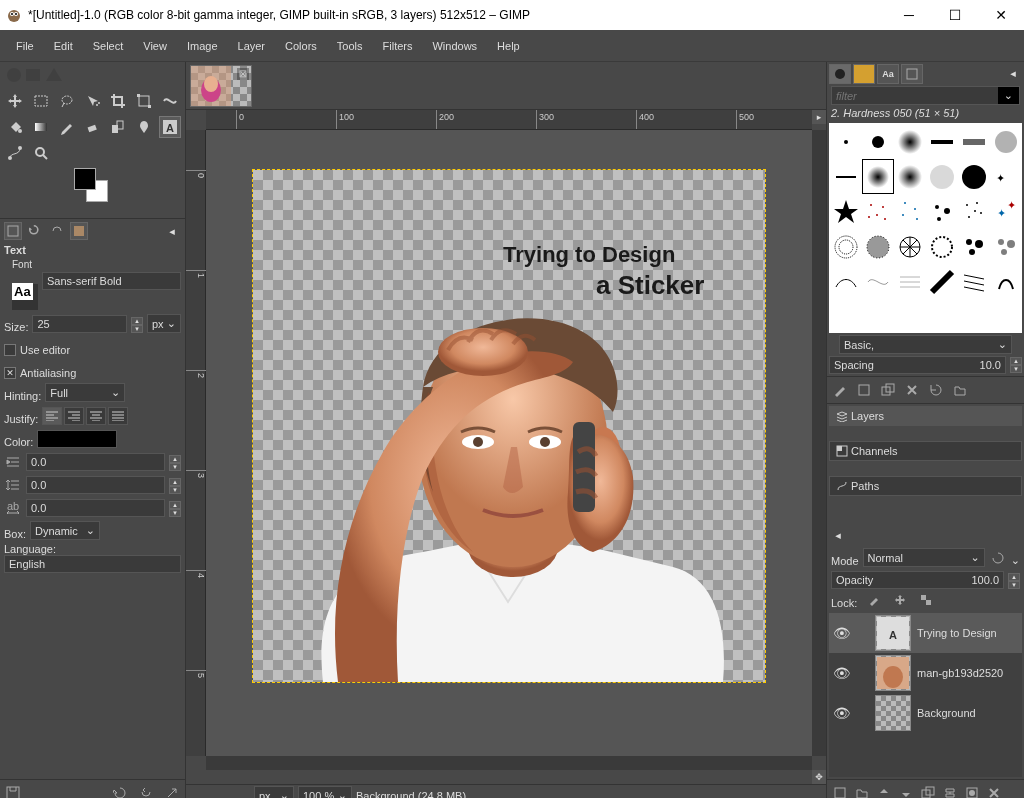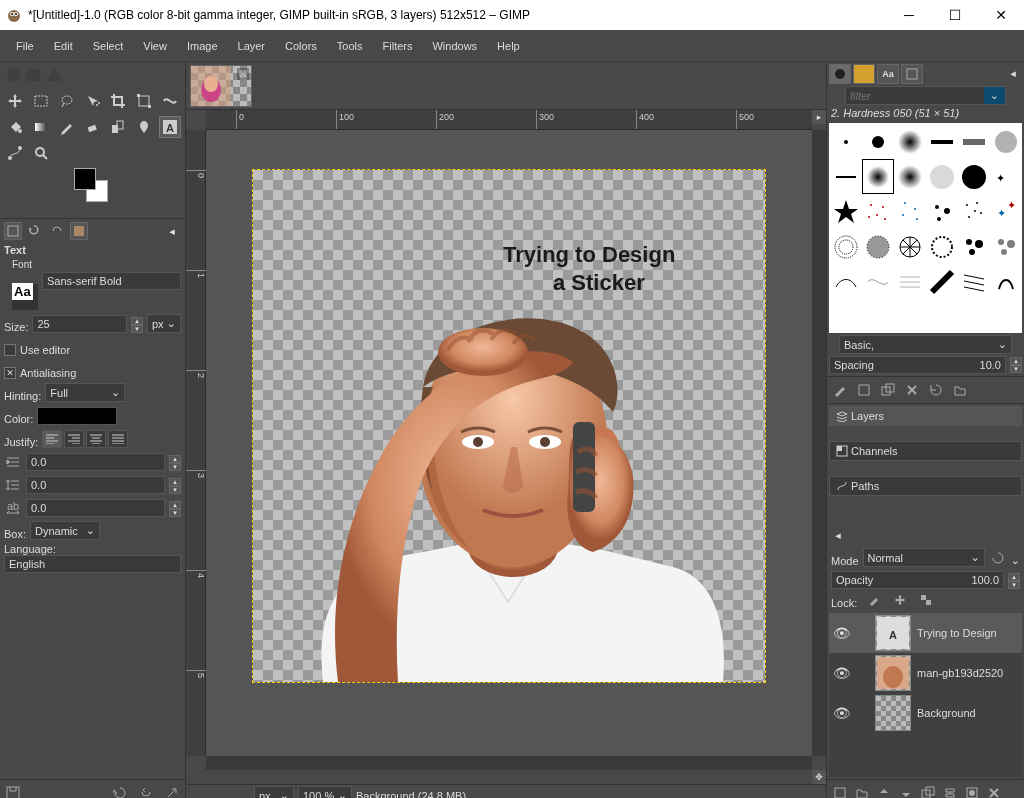--- a/index.html
+++ b/index.html
@@ -41,31 +41,31 @@
 .imgtab { width: 62px; height: 42px; border: 1px solid #666; display: flex; align-items: center; position: relative; background: repeating-conic-gradient(#888 0 25%, #bbb 0 50%) 0 0/14px 14px; }
 .imgtab .close { position: absolute; right: 2px; top: 2px; font-size: 10px; color: #ccc; background: rgba(0,0,0,0.3); width: 12px; height: 12px; text-align: center; line-height: 11px; }
 .canvas-area { flex: 1; position: relative; background: #484848; overflow: hidden; }
 .ruler-h { position: absolute; top: 0; left: 20px; right: 14px; height: 20px; background: #3f3f3f; border-bottom: 1px solid #2a2a2a; overflow: hidden; }
 .ruler-h .tick { position: absolute; top: 0; height: 20px; border-left: 1px solid #888; font-size: 9px; color: #ccc; padding-left: 2px; padding-top: 2px; }
 .ruler-v { position: absolute; top: 20px; left: 0; width: 20px; bottom: 28px; background: #3f3f3f; border-right: 1px solid #2a2a2a; }
 .ruler-v .tick { position: absolute; left: 0; width: 20px; border-top: 1px solid #888; font-size: 9px; color: #ccc; writing-mode: vertical-rl; padding-top: 2px; }
 .viewport { position: absolute; top: 20px; left: 20px; right: 14px; bottom: 28px; background: #555; display: flex; align-items: flex-start; justify-content: center; overflow: hidden; }
 .canvas { width: 512px; height: 512px; margin-top: 40px; background: repeating-conic-gradient(#9a9a9a 0 25%, #c0c0c0 0 50%) 0 0/20px 20px; position: relative; outline: 1px dashed #ffcc00; }
 .canvas .text1 { position: absolute; top: 72px; left: 250px; font-weight: bold; font-size: 22px; color: #1a1a1a; white-space: nowrap; }
-.canvas .text2 { position: absolute; top: 100px; left: 300px; font-weight: bold; font-size: 22px; color: #1a1a1a; }
+.canvas .text2 { position: absolute; top: 100px; left: 300px; font-weight: bold; font-size: 26px; color: #1a1a1a; padding-left: 43px; }
 .man { position: absolute; bottom: 0; left: 20px; width: 470px; height: 390px; }
 .scroll-v { position: absolute; top: 20px; right: 0; width: 14px; bottom: 28px; background: #3a3a3a; }
 .scroll-h { position: absolute; bottom: 14px; left: 20px; right: 14px; height: 14px; background: #3a3a3a; }
 .nav-btn { position: absolute; right: 0; top: 0; width: 14px; height: 14px; background: #555; display: flex; align-items: center; justify-content: center; font-size: 9px; }
 .statusbar { height: 22px; display: flex; align-items: center; gap: 4px; padding: 0 4px; border-top: 1px solid #333; background: #484848; }
 .rightdock { width: 198px; background: #484848; border-left: 1px solid #333; display: flex; flex-direction: column; }
 .rd-tabs { display: flex; gap: 2px; padding: 2px; }
 .rd-tab { width: 22px; height: 20px; background: #555; border: 1px solid #666; display: flex; align-items: center; justify-content: center; }
 .rd-tab.active { background: #6a6a6a; }
-.filter-row { display: flex; background: #0c4a6e; border: 1px solid #555; margin: 0 18px; }
+.filter-row { display: flex; background: #000000; border: 1px solid #555; margin: 0 4px; }
 .brush-label { padding: 2px 4px; font-style: italic; }
 .brush-grid { background: #fff; margin: 2px; height: 210px; display: grid; grid-template-columns: repeat(6, 1fr); grid-auto-rows: 35px; gap: 0; padding: 1px; overflow: hidden; }
 .brush { border: 1px solid transparent; display: flex; align-items: center; justify-content: center; }
 .brush.sel { border: 1px solid #000; }
 .bcell { width: 30px; height: 30px; }
 .spacing-row { display: flex; align-items: center; padding: 2px; gap: 4px; }
 .brush-toolbar { display: flex; gap: 6px; padding: 4px; border-top: 1px solid #333; border-bottom: 1px solid #333; }
 .layers-panel { flex: 1; display: flex; flex-direction: column; }
 .layer-tabs { display: flex; padding: 2px; gap: 15px; flex-direction: column; }
 .layer-tab { padding: 3px 6px; background: #3a3a3a; border: 1px solid #555; display: flex; align-items: center; gap: 3px; }
@@ -286,24 +286,20 @@
       <div class="opt-row">
         <span class="chk">✕</span>
         <span>Antialiasing</span>
       </div>
       <div class="opt-row">
         <span class="opt-label">Hinting:</span>
         <div class="dropdown" style="width:80px;">
             <span>Full</span>
             <span>⌄</span>
           </div>
-      </div>
-      <div class="opt-row">
-        <span class="opt-label">Color:</span>
-        <div class="colorbox"></div>
       </div>
       <div class="opt-row">
         <span class="opt-label">Justify:</span>
         <div class="justify-btns">
           <div class="jbtn active">
               <svg width="12" height="10">
                 <path d="M0 1h12M0 4h8M0 7h12M0 10h8" stroke="#ccc"></path>
               </svg>
             </div>
           <div class="jbtn">
@@ -317,20 +313,24 @@
               </svg>
             </div>
           <div class="jbtn">
               <svg width="12" height="10">
                 <path d="M0 1h12M0 4h12M0 7h12M0 10h12" stroke="#ccc"></path>
               </svg>
             </div>
         </div>
       </div>
       <div class="opt-row">
+        <span class="opt-label">Color:</span>
+        <div class="colorbox"></div>
+      </div>
+      <div class="opt-row">
         <span class="iconbtn">
             <svg width="16" height="12">
               <path d="M2 2h12M6 6h8M2 10h12M2 4l3 2-3 2z" stroke="#aaa" fill="#aaa"></path>
             </svg>
           </span>
         <input class="entry" style="width: 44px;" value="0.0">
         <div class="spin">
             <div>▴</div>
             <div>▾</div>
           </div>

